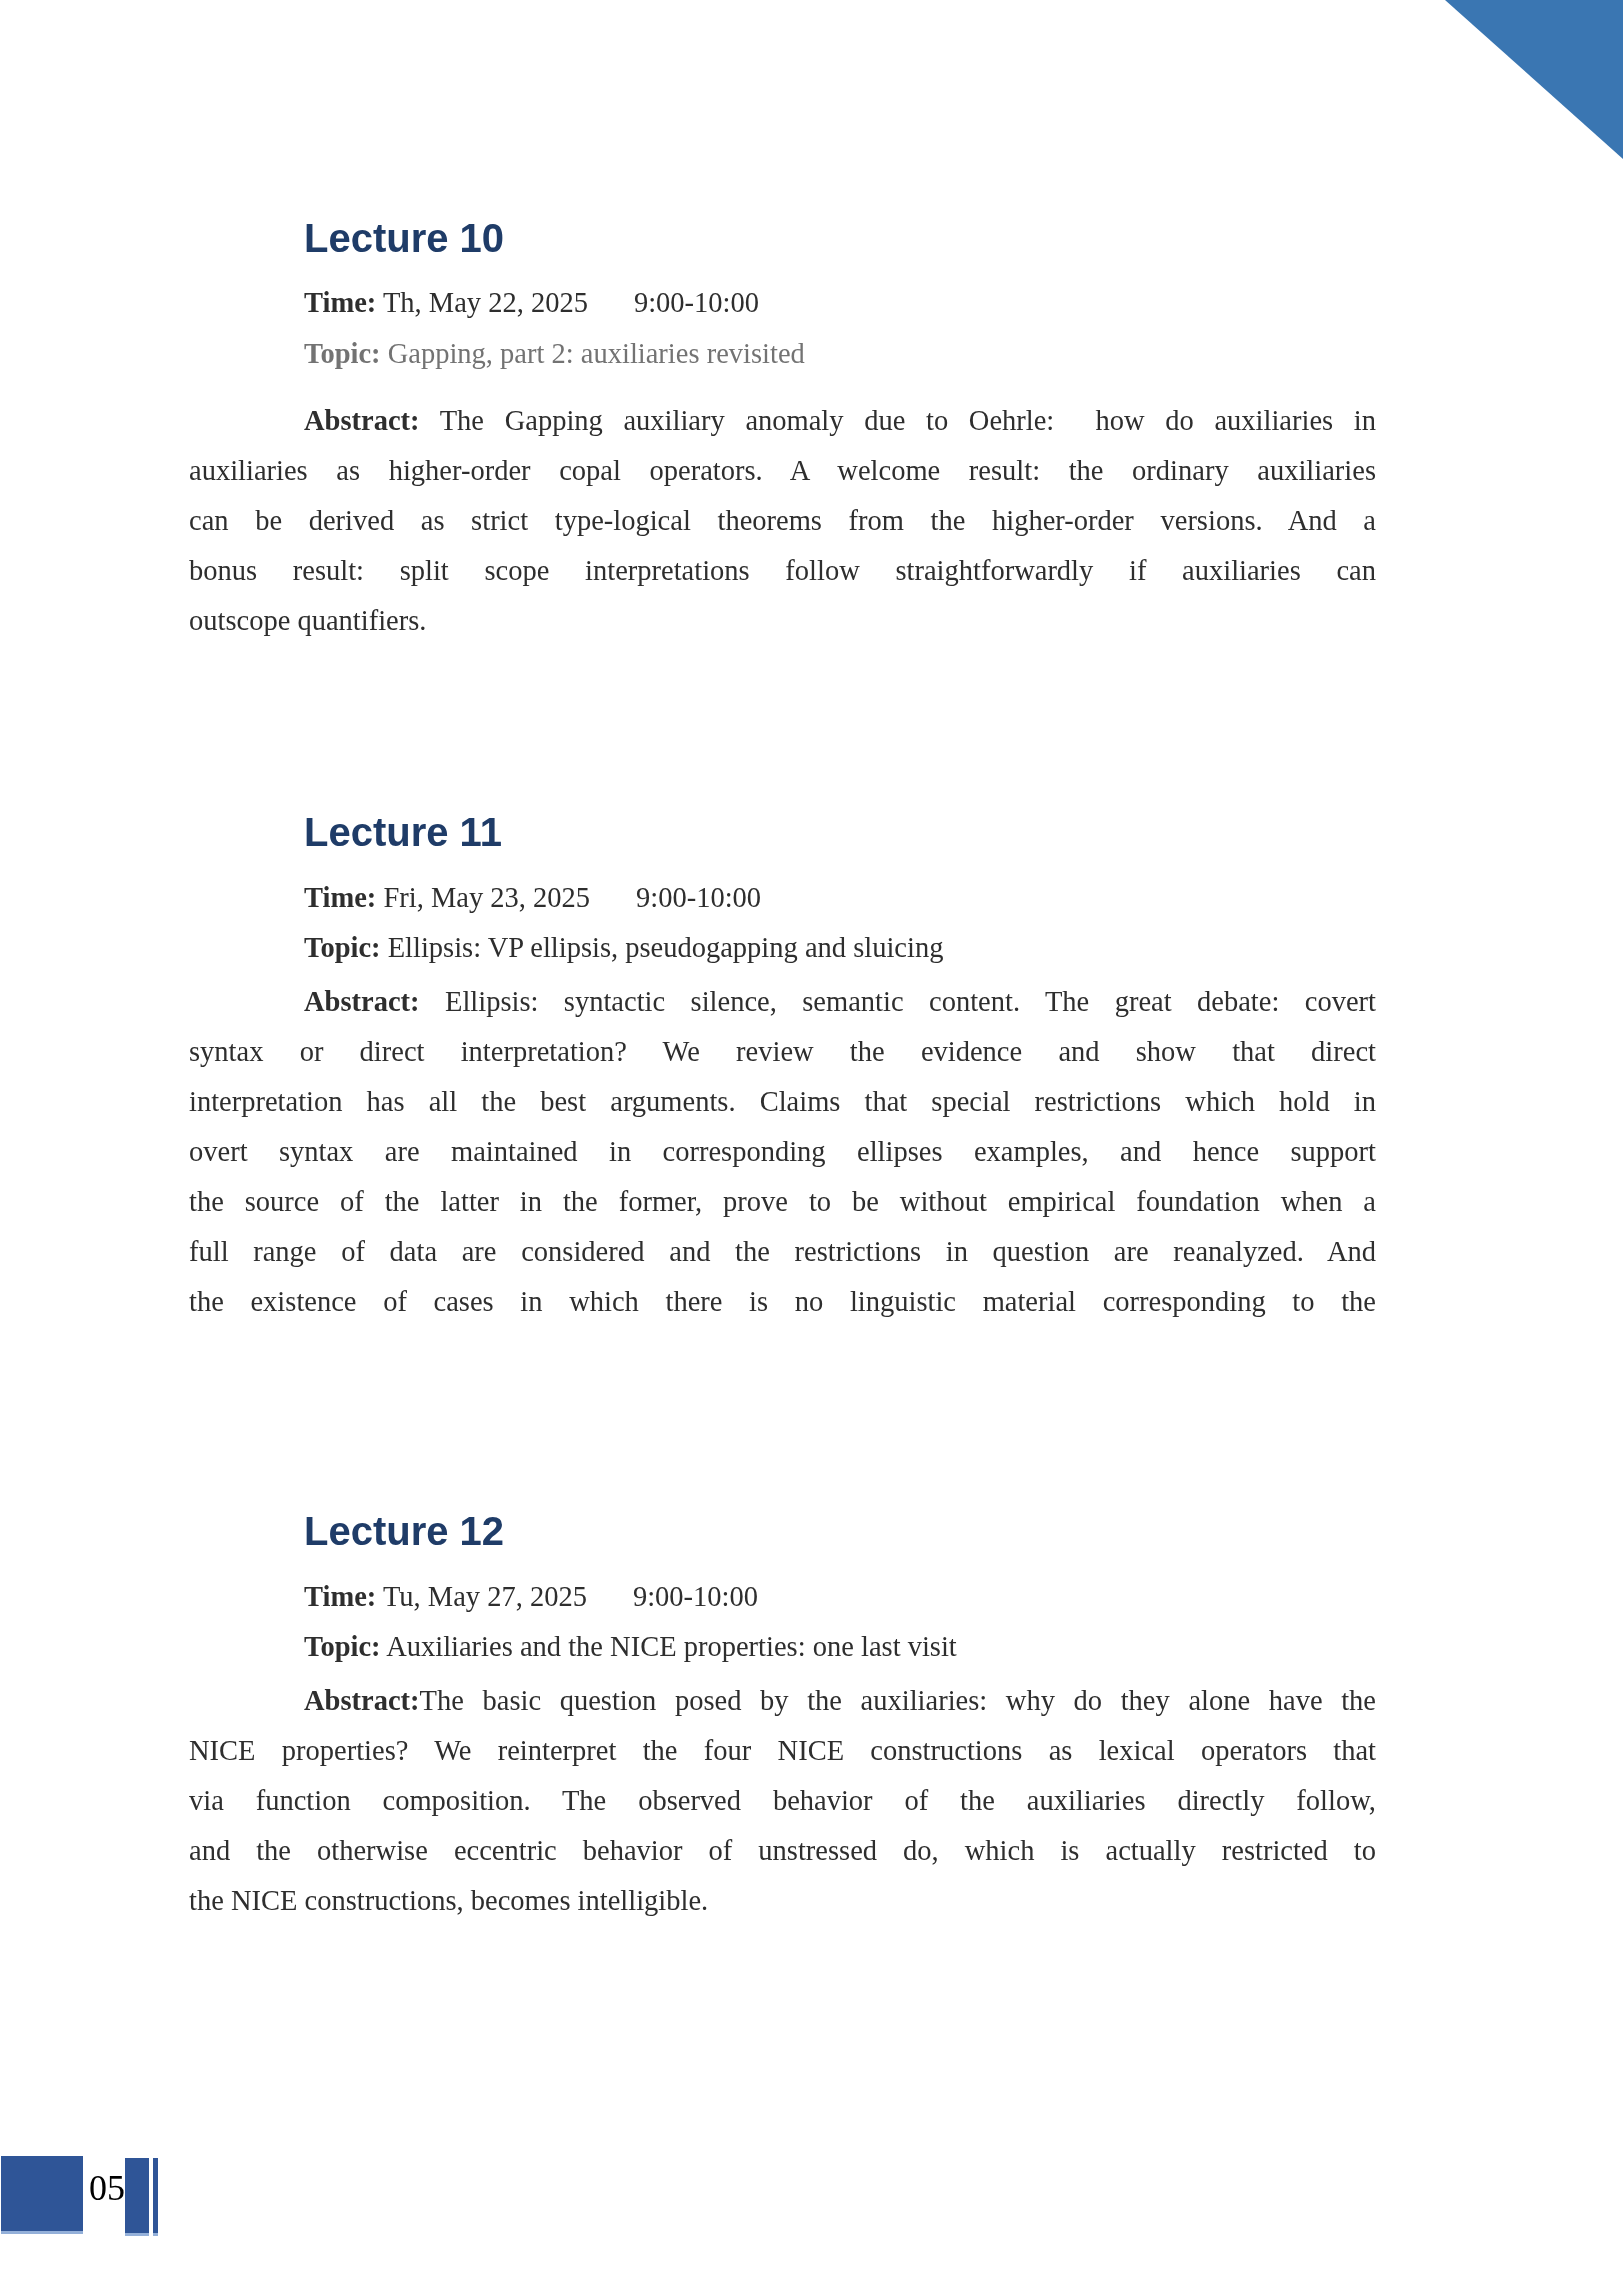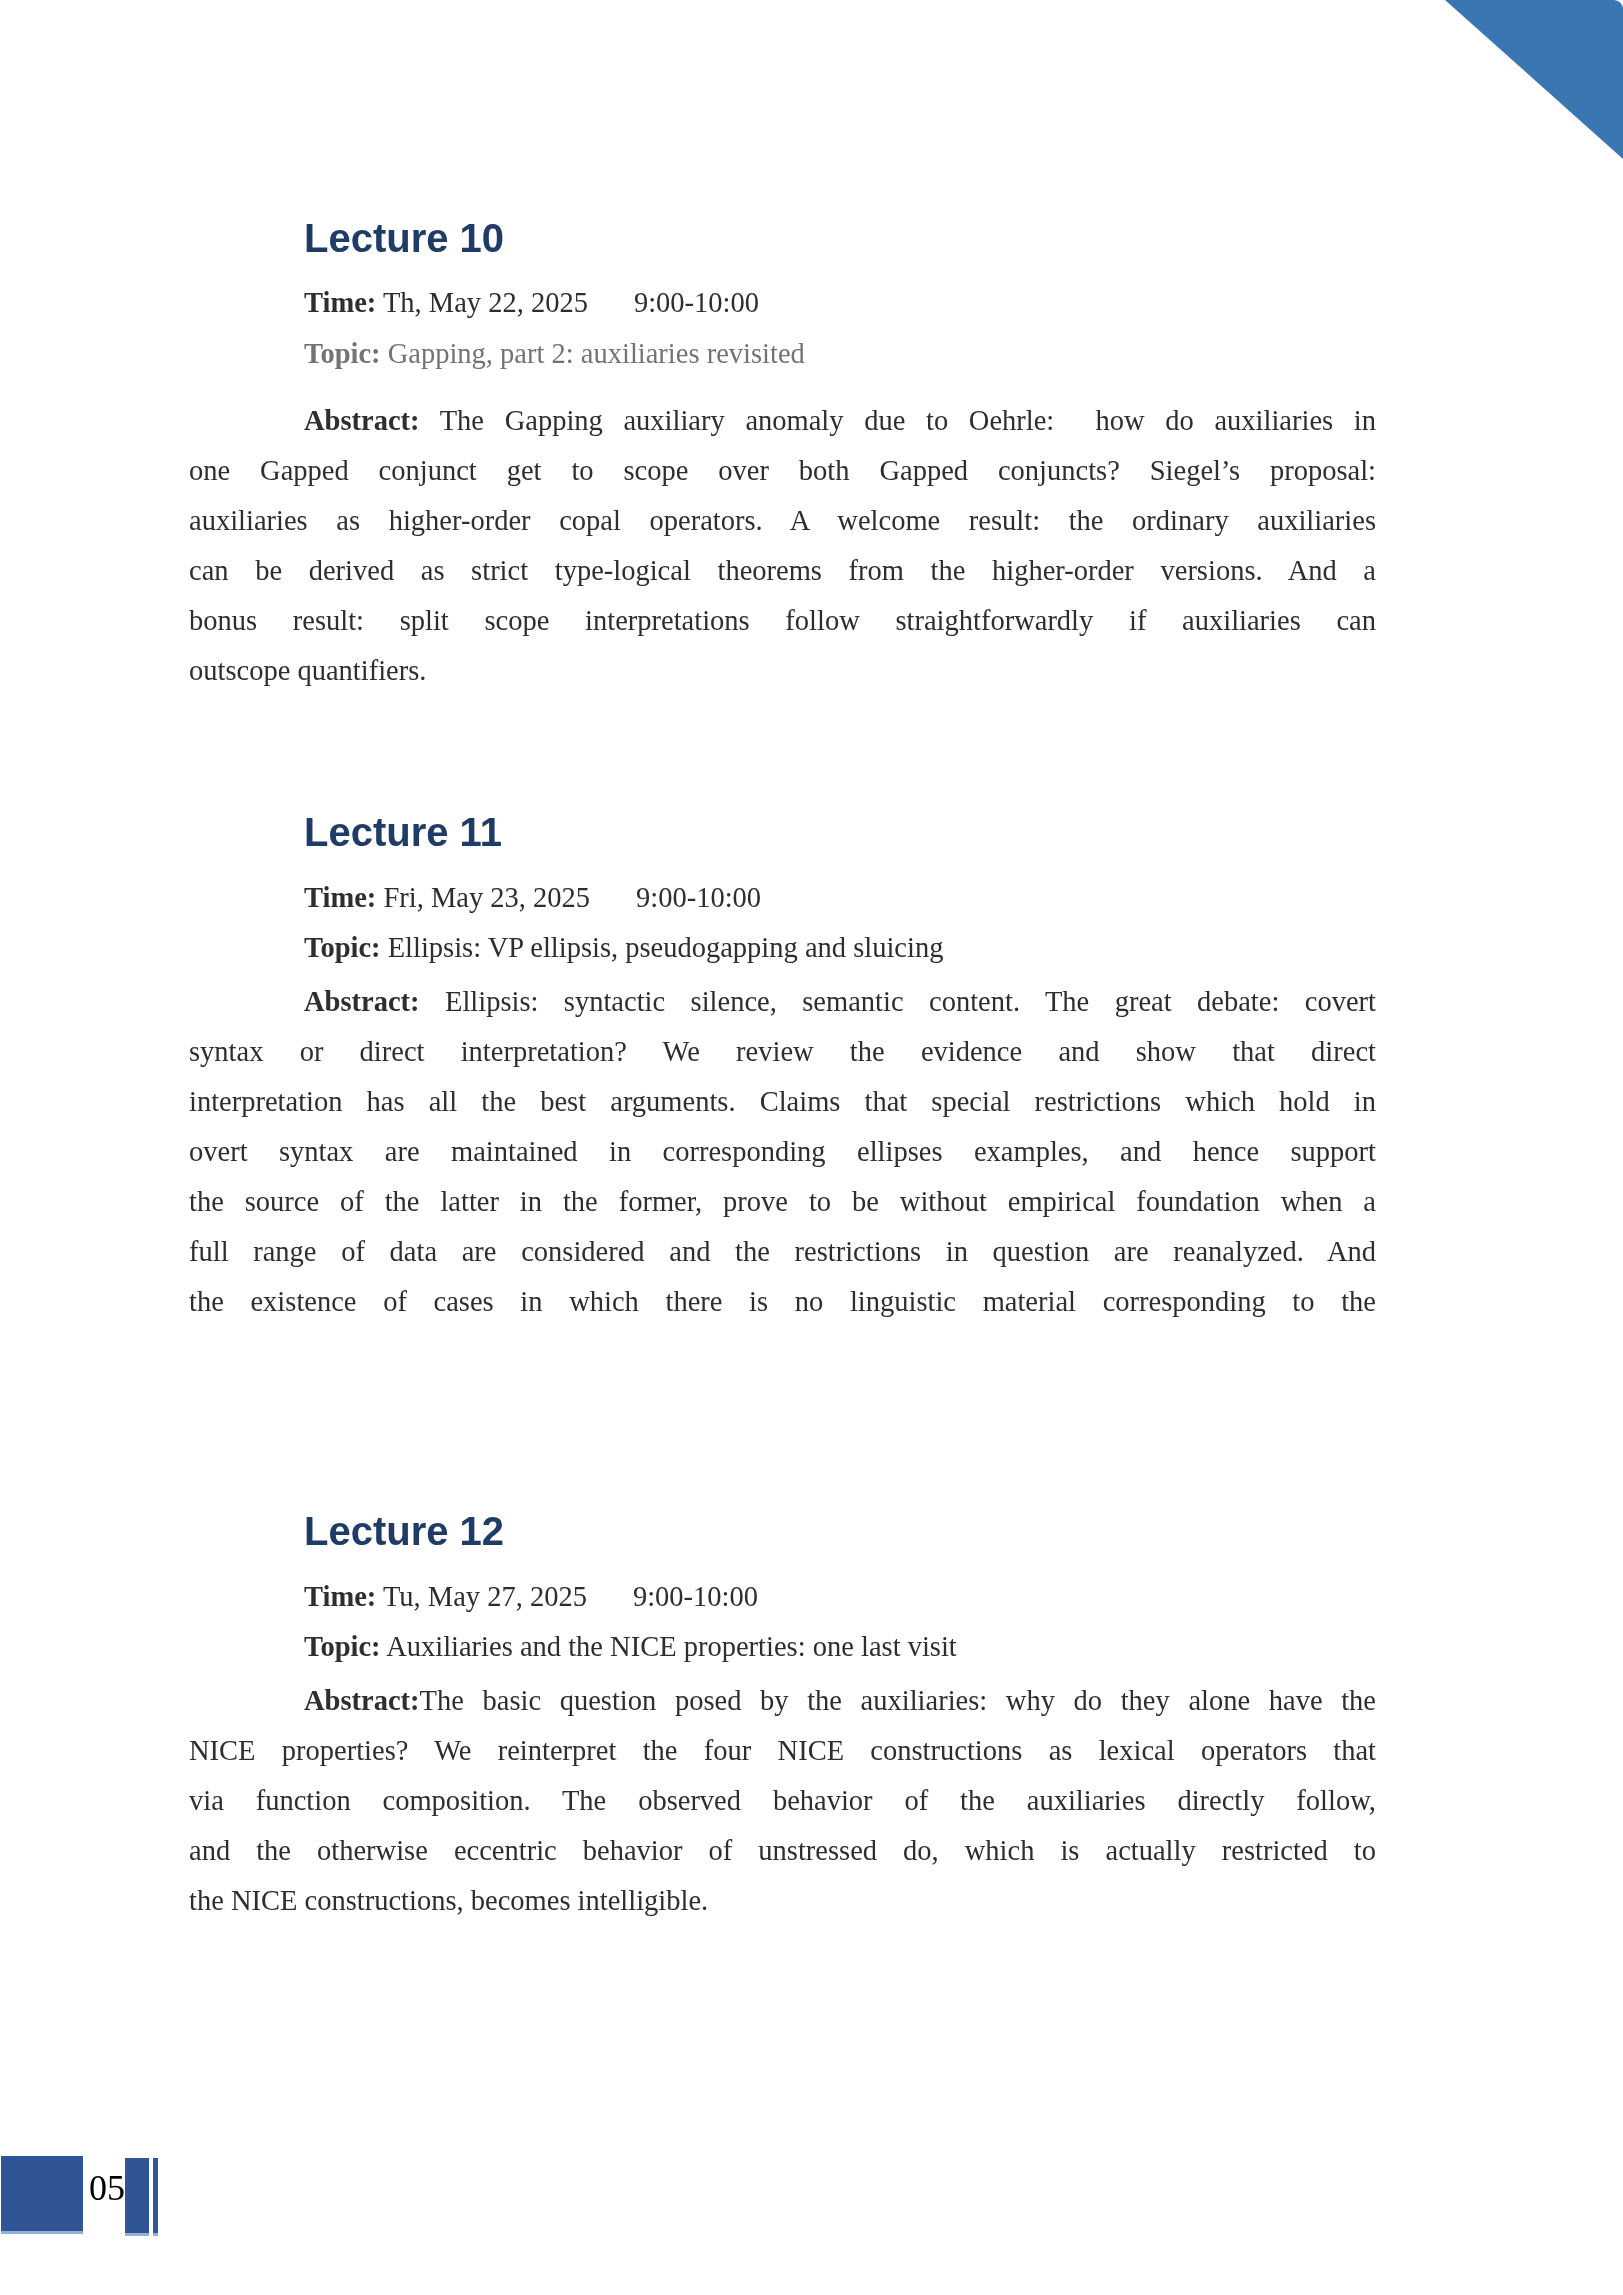--- a/index.html
+++ b/index.html
@@ -2,21 +2,20 @@
 <html style="font-size:12.7px"><head>
 <meta charset="utf-8">
 <style>
   html,body{margin:0;padding:0;background:#ffffff;}
   #page{
     position:relative;
     width:1623px;height:2295px;
     background:#ffffff;
     overflow:hidden;
     font-family:"Liberation Serif","DejaVu Serif",serif;
-    border-radius:9px;
   }
   
   .corner-triangle{
     position:absolute;
     left:1445px;top:0;
     width:178px;height:159px;
     clip-path:polygon(0 0,100% 0,100% 100%);
   }
   
   .lecture{position:absolute;left:0;width:1623px;}
@@ -62,21 +61,20 @@
     <div class="meta-line time-line" style="top: 285px; color: rgb(46, 46, 46);">
       <span class="meta-label">Time:</span>
       <span class="meta-value">Th, May 22, 2025</span><span class="time-spacer"></span><span class="meta-value">9:00-10:00</span>
     </div>
     <div class="meta-line topic-line" style="top: 336px; color: #737373;">
       <span class="meta-label">Topic:</span>
       <span class="meta-value">Gapping, part 2: auxiliaries revisited</span>
     </div>
     <div class="abstract" style="top: 396px; color: rgb(46, 46, 46);">
           <div class="abs-line abs-first"><span class="abs-label">Abstract:</span> The Gapping auxiliary anomaly due to Oehrle:&nbsp; how do auxiliaries in</div>
-          <div class="abs-line">one Gapped conjunct get to scope over both Gapped conjuncts? Siegel’s proposal:</div>
           <div class="abs-line">auxiliaries as higher-order copal operators. A welcome result: the ordinary auxiliaries</div>
           <div class="abs-line">can be derived as strict type-logical theorems from the higher-order versions. And a</div>
           <div class="abs-line">bonus result: split scope interpretations follow straightforwardly if auxiliaries can</div>
           <div class="abs-line abs-last">outscope quantifiers.</div>
         </div>
   </div>
 
   <div class="lecture">
     <div class="lecture-title" style="top: 812px; color: rgb(31, 60, 104);">Lecture 11</div>
     <div class="meta-line time-line" style="top: 880px; color: rgb(46, 46, 46);">

